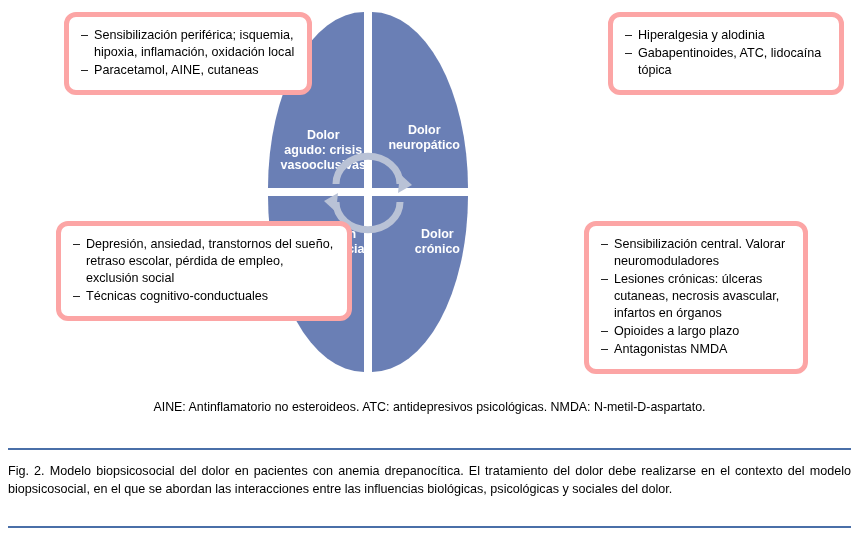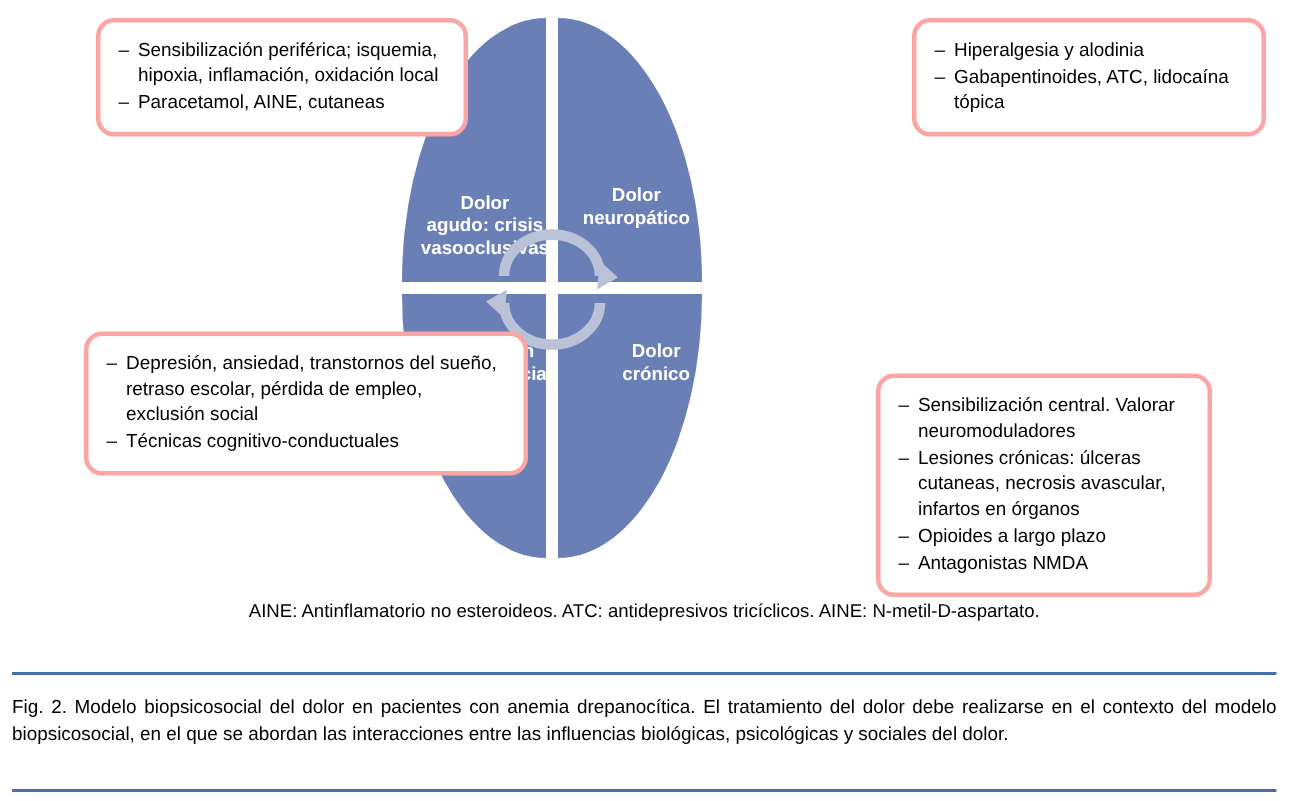--- a/index.html
+++ b/index.html
@@ -73,21 +73,21 @@
     left: 54px;
     top: 132px;
     width: 92px;
     height: 96px;
     pointer-events: none;
   }
 
   
   .box {
     position: absolute;
-    border: 3px solid #fca5a5;
+    border: 5px solid #fca5a5;
     border-radius: 12px;
     background: #ffffff;
     box-sizing: border-box;
     padding: 10px 12px 10px 12px;
     font-size: 12.6px;
     line-height: 17px;
   }
   .box ul {
     list-style: none;
     margin: 0;
@@ -101,21 +101,21 @@
   .box li::before {
     content: "–";
     position: absolute;
     left: 0;
     top: 0;
   }
 
   #box-top-left  { left: 64px;  top: 12px;  width: 248px; }
   #box-top-right { left: 608px; top: 12px;  width: 236px; }
   #box-bottom-left  { left: 56px;  top: 221px; width: 296px; }
-  #box-bottom-right { left: 584px; top: 221px; width: 224px; margin-top: 28px; }
+  #box-bottom-right { left: 584px; top: 221px; width: 224px; }
 
   
   .footnote {
     position: absolute;
     left: 0;
     top: 400px;
     width: 859px;
     text-align: center;
     font-size: 12.4px;
     color: #000000;
@@ -207,21 +207,21 @@
 
   <div class="box" id="box-bottom-right">
     <ul>
       <li>Sensibilización central. Valorar neuromoduladores</li>
       <li>Lesiones crónicas: úlceras cutaneas, necrosis avascular, infartos en órganos</li>
       <li>Opioides a largo plazo</li>
       <li>Antagonistas NMDA</li>
     </ul>
   </div>
 
-  <div class="footnote">AINE: Antinflamatorio no esteroideos. ATC: antidepresivos tricíclicos. AINE: N-metil-D-aspartato.</div>
+  <div class="footnote">AINE: Antinflamatorio no esteroideos. ATC: antidepresivos psicológicas. NMDA: N-metil-D-aspartato.</div>
 
   <div class="rule"></div>
   <div class="caption">
     <span class="fig-label">Fig. 2.</span>
     <span>Modelo biopsicosocial del dolor en pacientes con anemia drepanocítica. El tratamiento del dolor debe realizarse en el contexto del modelo biopsicosocial, en el que se abordan las interacciones entre las influencias biológicas, psicológicas y sociales del dolor.</span>
   </div>
   <div class="bottom-rule"></div>
 
 </div>
 

